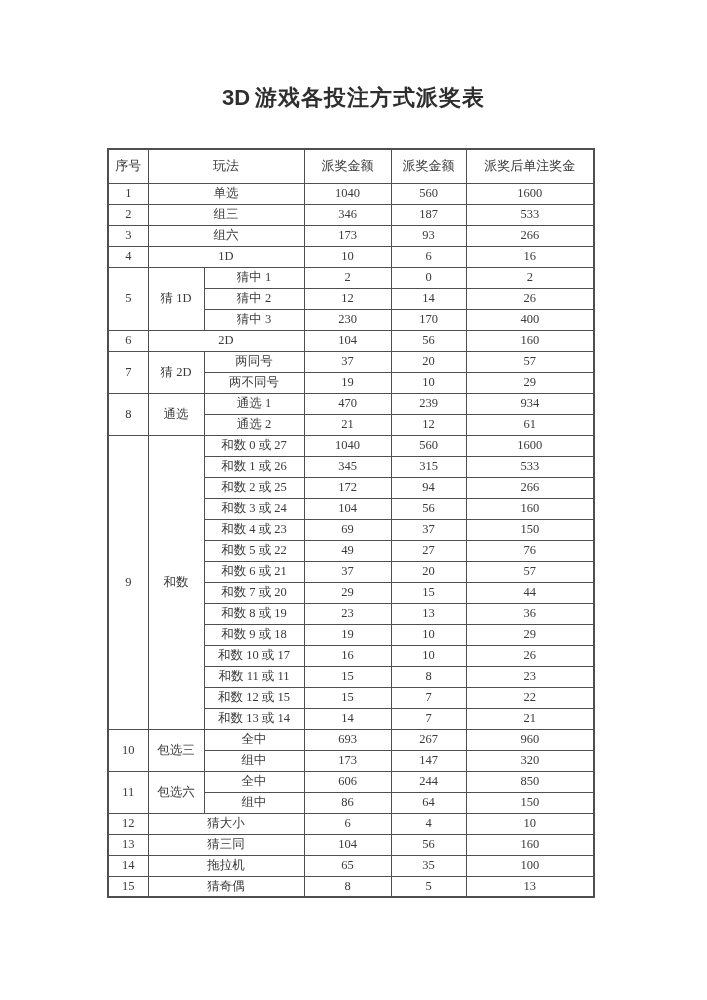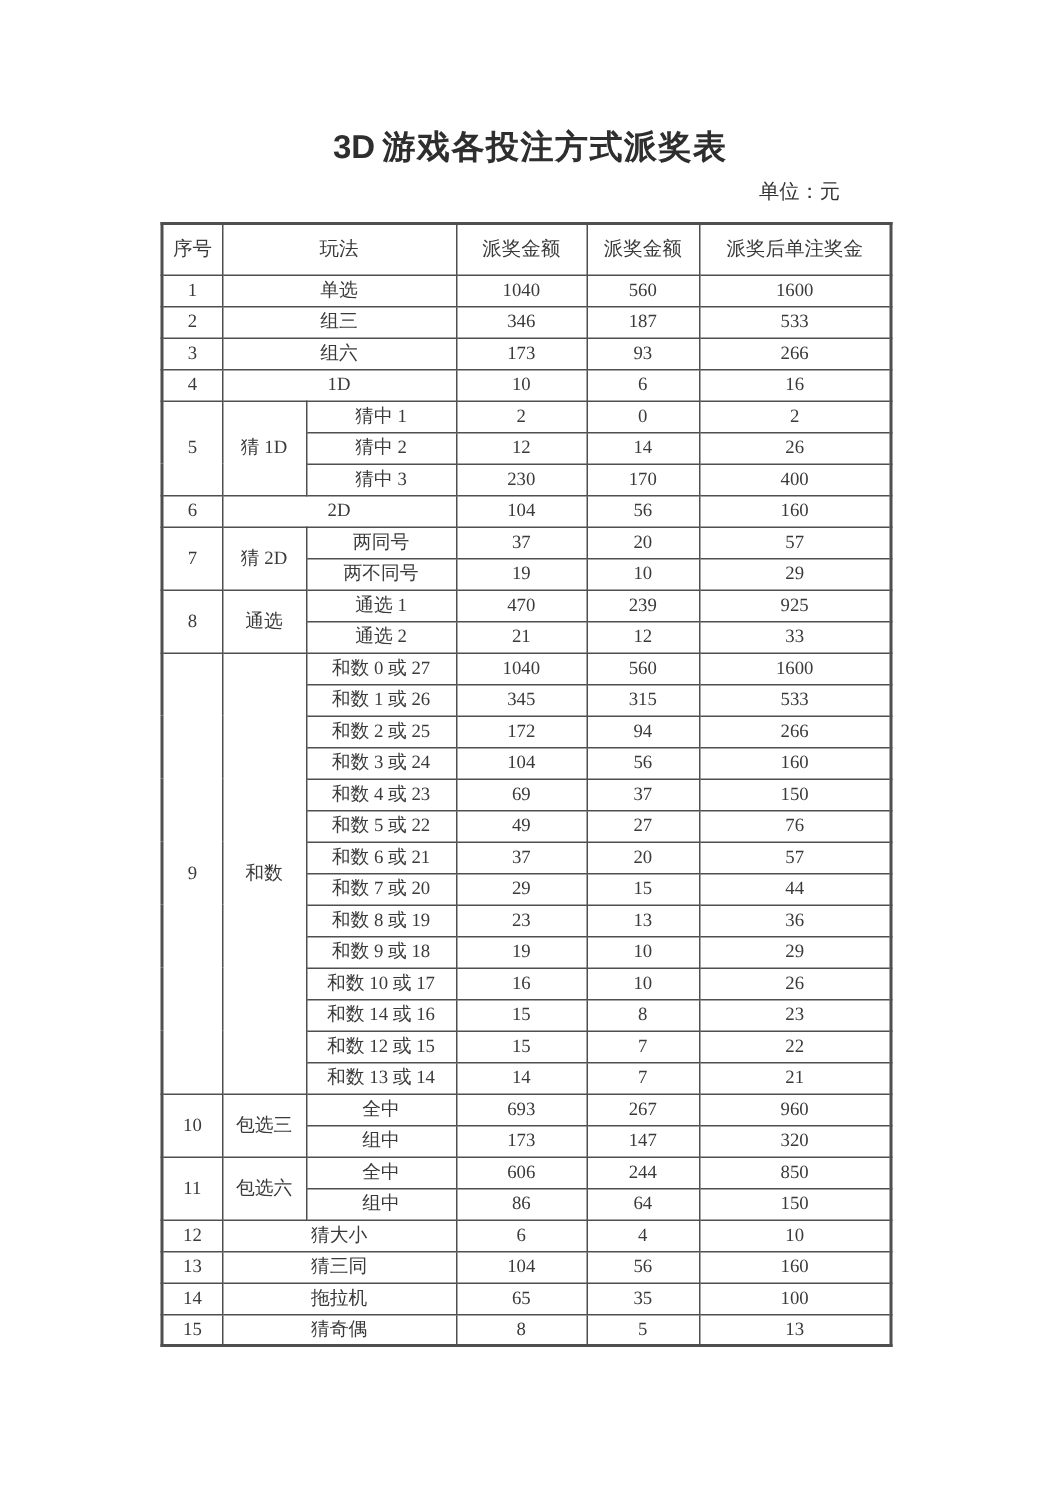--- a/index.html
+++ b/index.html
@@ -84,21 +84,20 @@
 </style>
 </head>
 <body>
 
 <div class="page">
 
   <div class="doc-title">
     <span class="title-prefix">3D</span><span>游戏各投注方式派奖表</span>
   </div>
 
-  <div class="unit-label">单位：元</div>
 
   <table class="payout">
     <colgroup>
       <col class="col-no">
       <col class="col-play-a">
       <col class="col-play-b">
       <col class="col-orig">
       <col class="col-bonus">
       <col class="col-after">
     </colgroup>
@@ -180,27 +179,27 @@
           <td>19</td>
           <td>10</td>
           <td>29</td>
         </tr>
         <tr>
           <td rowspan="2">8</td>
           <td rowspan="2">通选</td>
           <td>通选 1</td>
           <td>470</td>
           <td>239</td>
-          <td>925</td>
+          <td>934</td>
         </tr>
         <tr>
           <td>通选 2</td>
           <td>21</td>
           <td>12</td>
-          <td>33</td>
+          <td>61</td>
         </tr>
         <tr>
           <td rowspan="14">9</td>
           <td rowspan="14">和数</td>
           <td>和数 0 或 27</td>
           <td>1040</td>
           <td>560</td>
           <td>1600</td>
         </tr>
         <tr>
@@ -257,21 +256,21 @@
           <td>10</td>
           <td>29</td>
         </tr>
         <tr>
           <td>和数 10 或 17</td>
           <td>16</td>
           <td>10</td>
           <td>26</td>
         </tr>
         <tr>
-          <td>和数 14 或 16</td>
+          <td>和数 11 或 11</td>
           <td>15</td>
           <td>8</td>
           <td>23</td>
         </tr>
         <tr>
           <td>和数 12 或 15</td>
           <td>15</td>
           <td>7</td>
           <td>22</td>
         </tr>

